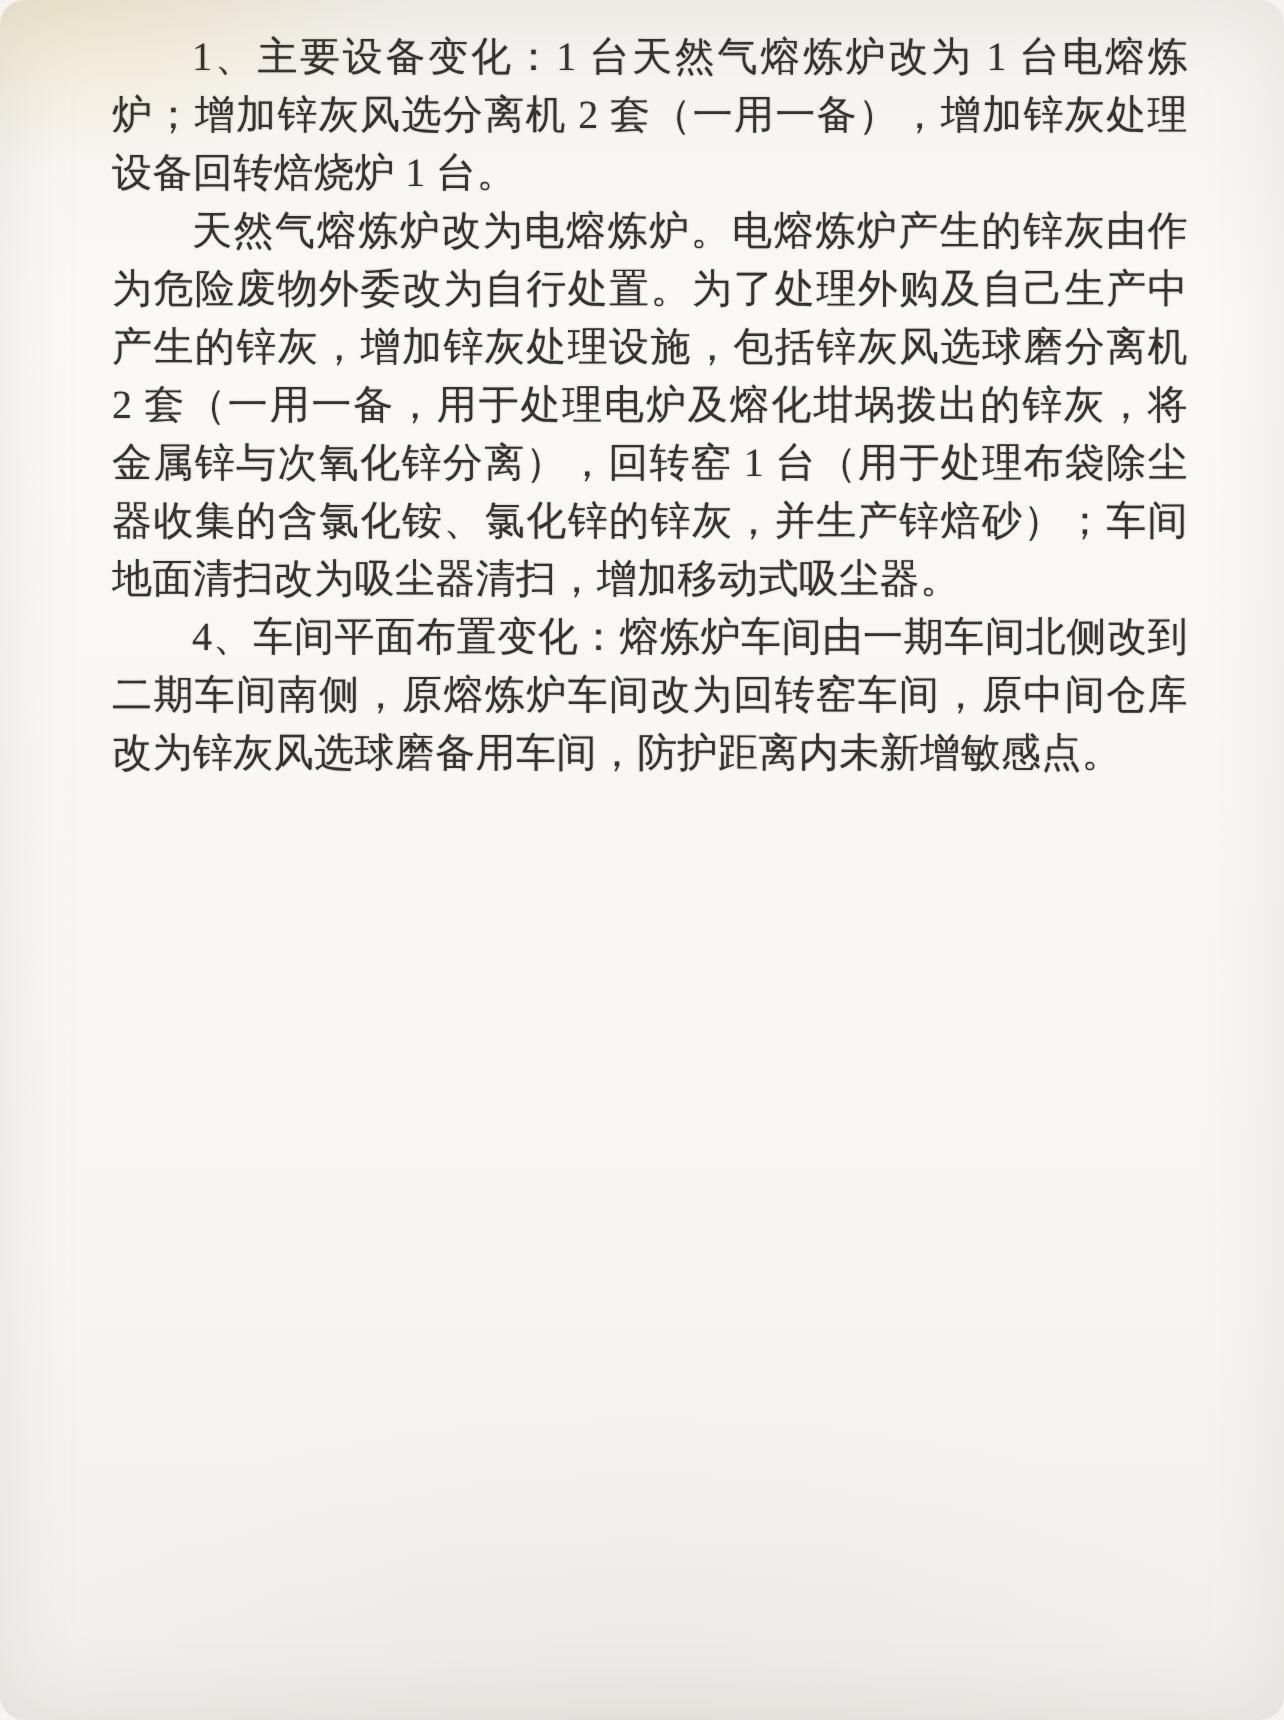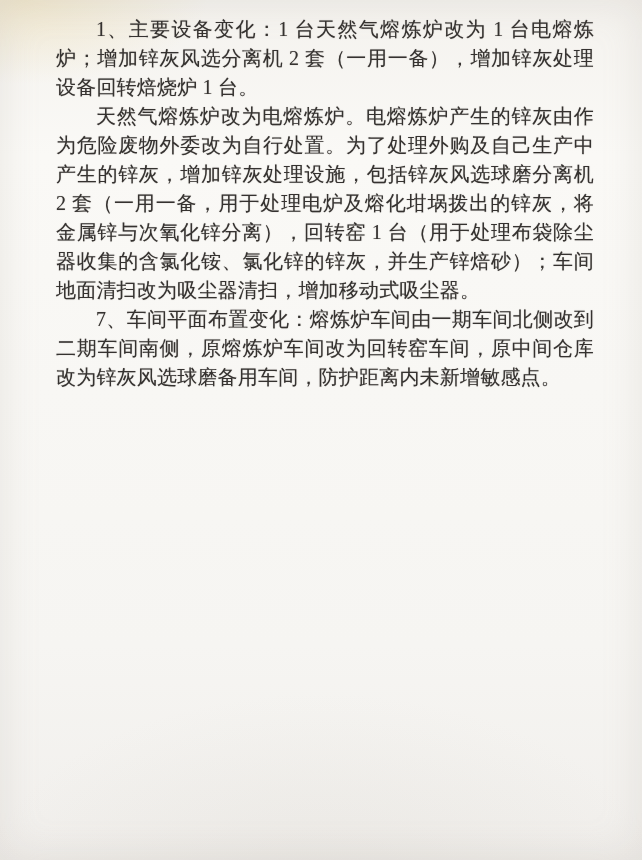--- a/index.html
+++ b/index.html
@@ -15,20 +15,21 @@
     background: #f5f4f1;
   }
   .paper {
     position: absolute;
     inset: 0;
     background:
       radial-gradient(ellipse 260px 120px at 4% 0%, rgba(233, 216, 166, 0.45), rgba(233,216,166,0) 70%),
       radial-gradient(ellipse 500px 300px at 50% 105%, rgba(210, 206, 198, 0.25), rgba(210,206,198,0) 70%),
       linear-gradient(180deg, #f4f2ee 0%, #faf9f6 18%, #f8f7f4 45%, #f6f5f2 75%, #f1efec 100%);
     box-shadow: inset 0 0 40px rgba(160, 152, 140, 0.18);
+    border-radius: 12px;
   }
   .textblock {
     position: absolute;
     left: 56px;
     top: 15px;
     width: 538px;
     color: #353230;
     font-size: 20px;
     line-height: 29px;
     text-align: justify;
@@ -47,15 +48,15 @@
     vertical-align: -0.25em;
   }
 </style>
 </head>
 <body>
 
 <div class="paper">
   <div class="textblock">
     <p class="para">1、主要设备变化：1 台天然气熔炼炉改为 1 台电熔炼炉；增加锌灰风选分离机 2 套（一用一备），增加锌灰处理设备回转焙烧炉 1 台。</p>
     <p class="para">天然气熔炼炉改为电熔炼炉。电熔炼炉产生的锌灰由作为危险废物外委改为自行处置。为了处理外购及自己生产中产生的锌灰，增加锌灰处理设施，包括锌灰风选球磨分离机 2 套（一用一备，用于处理电炉及熔化坩埚拨出的锌灰，将金属锌与次氧化锌分离），回转窑 1 台（用于处理布袋除尘器收集的含氯化铵、氯化锌的锌灰，并生产锌焙砂）；车间地面清扫改为吸尘器清扫，增加移动式吸尘器。</p>
-    <p class="para">7、车间平面布置变化：熔炼炉车间由一期车间北侧改到二期车间南侧，原熔炼炉车间改为回转窑车间，原中间仓库改为锌灰风选球磨备用车间，防护距离内未新增敏感点。</p>
+    <p class="para">4、车间平面布置变化：熔炼炉车间由一期车间北侧改到二期车间南侧，原熔炼炉车间改为回转窑车间，原中间仓库改为锌灰风选球磨备用车间，防护距离内未新增敏感点。</p>
   </div>
 </div>
 
 </body></html>

